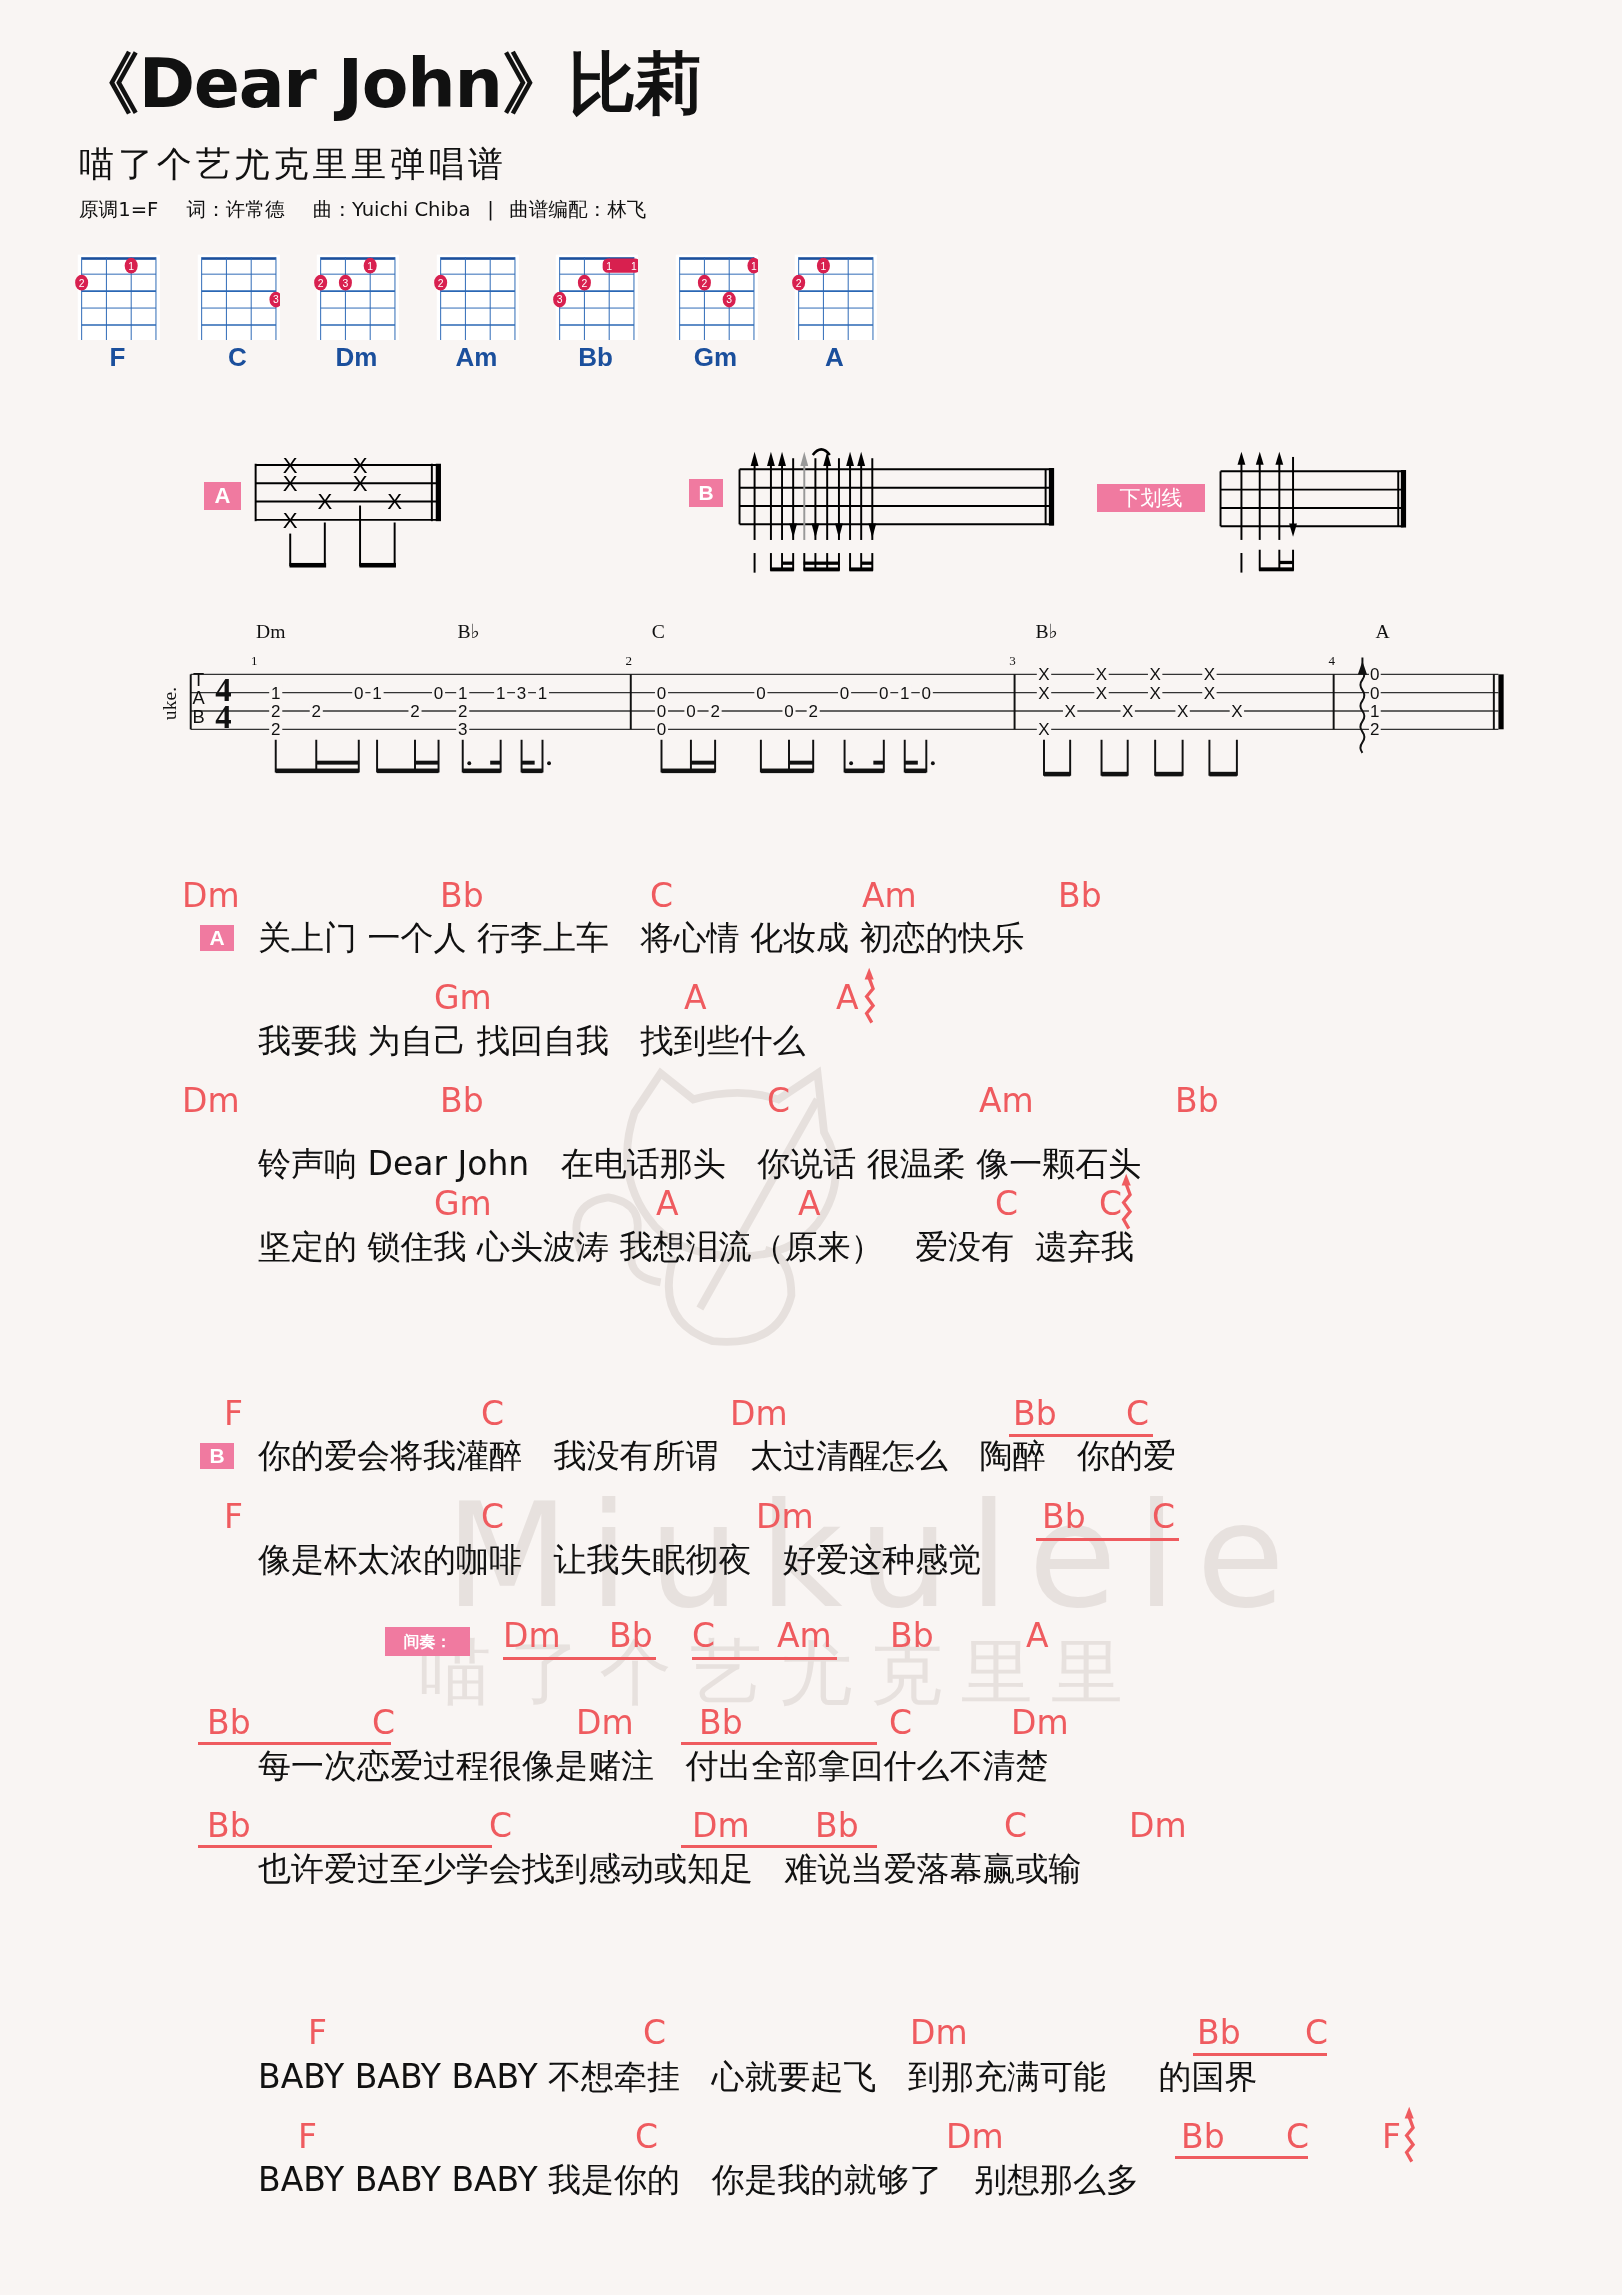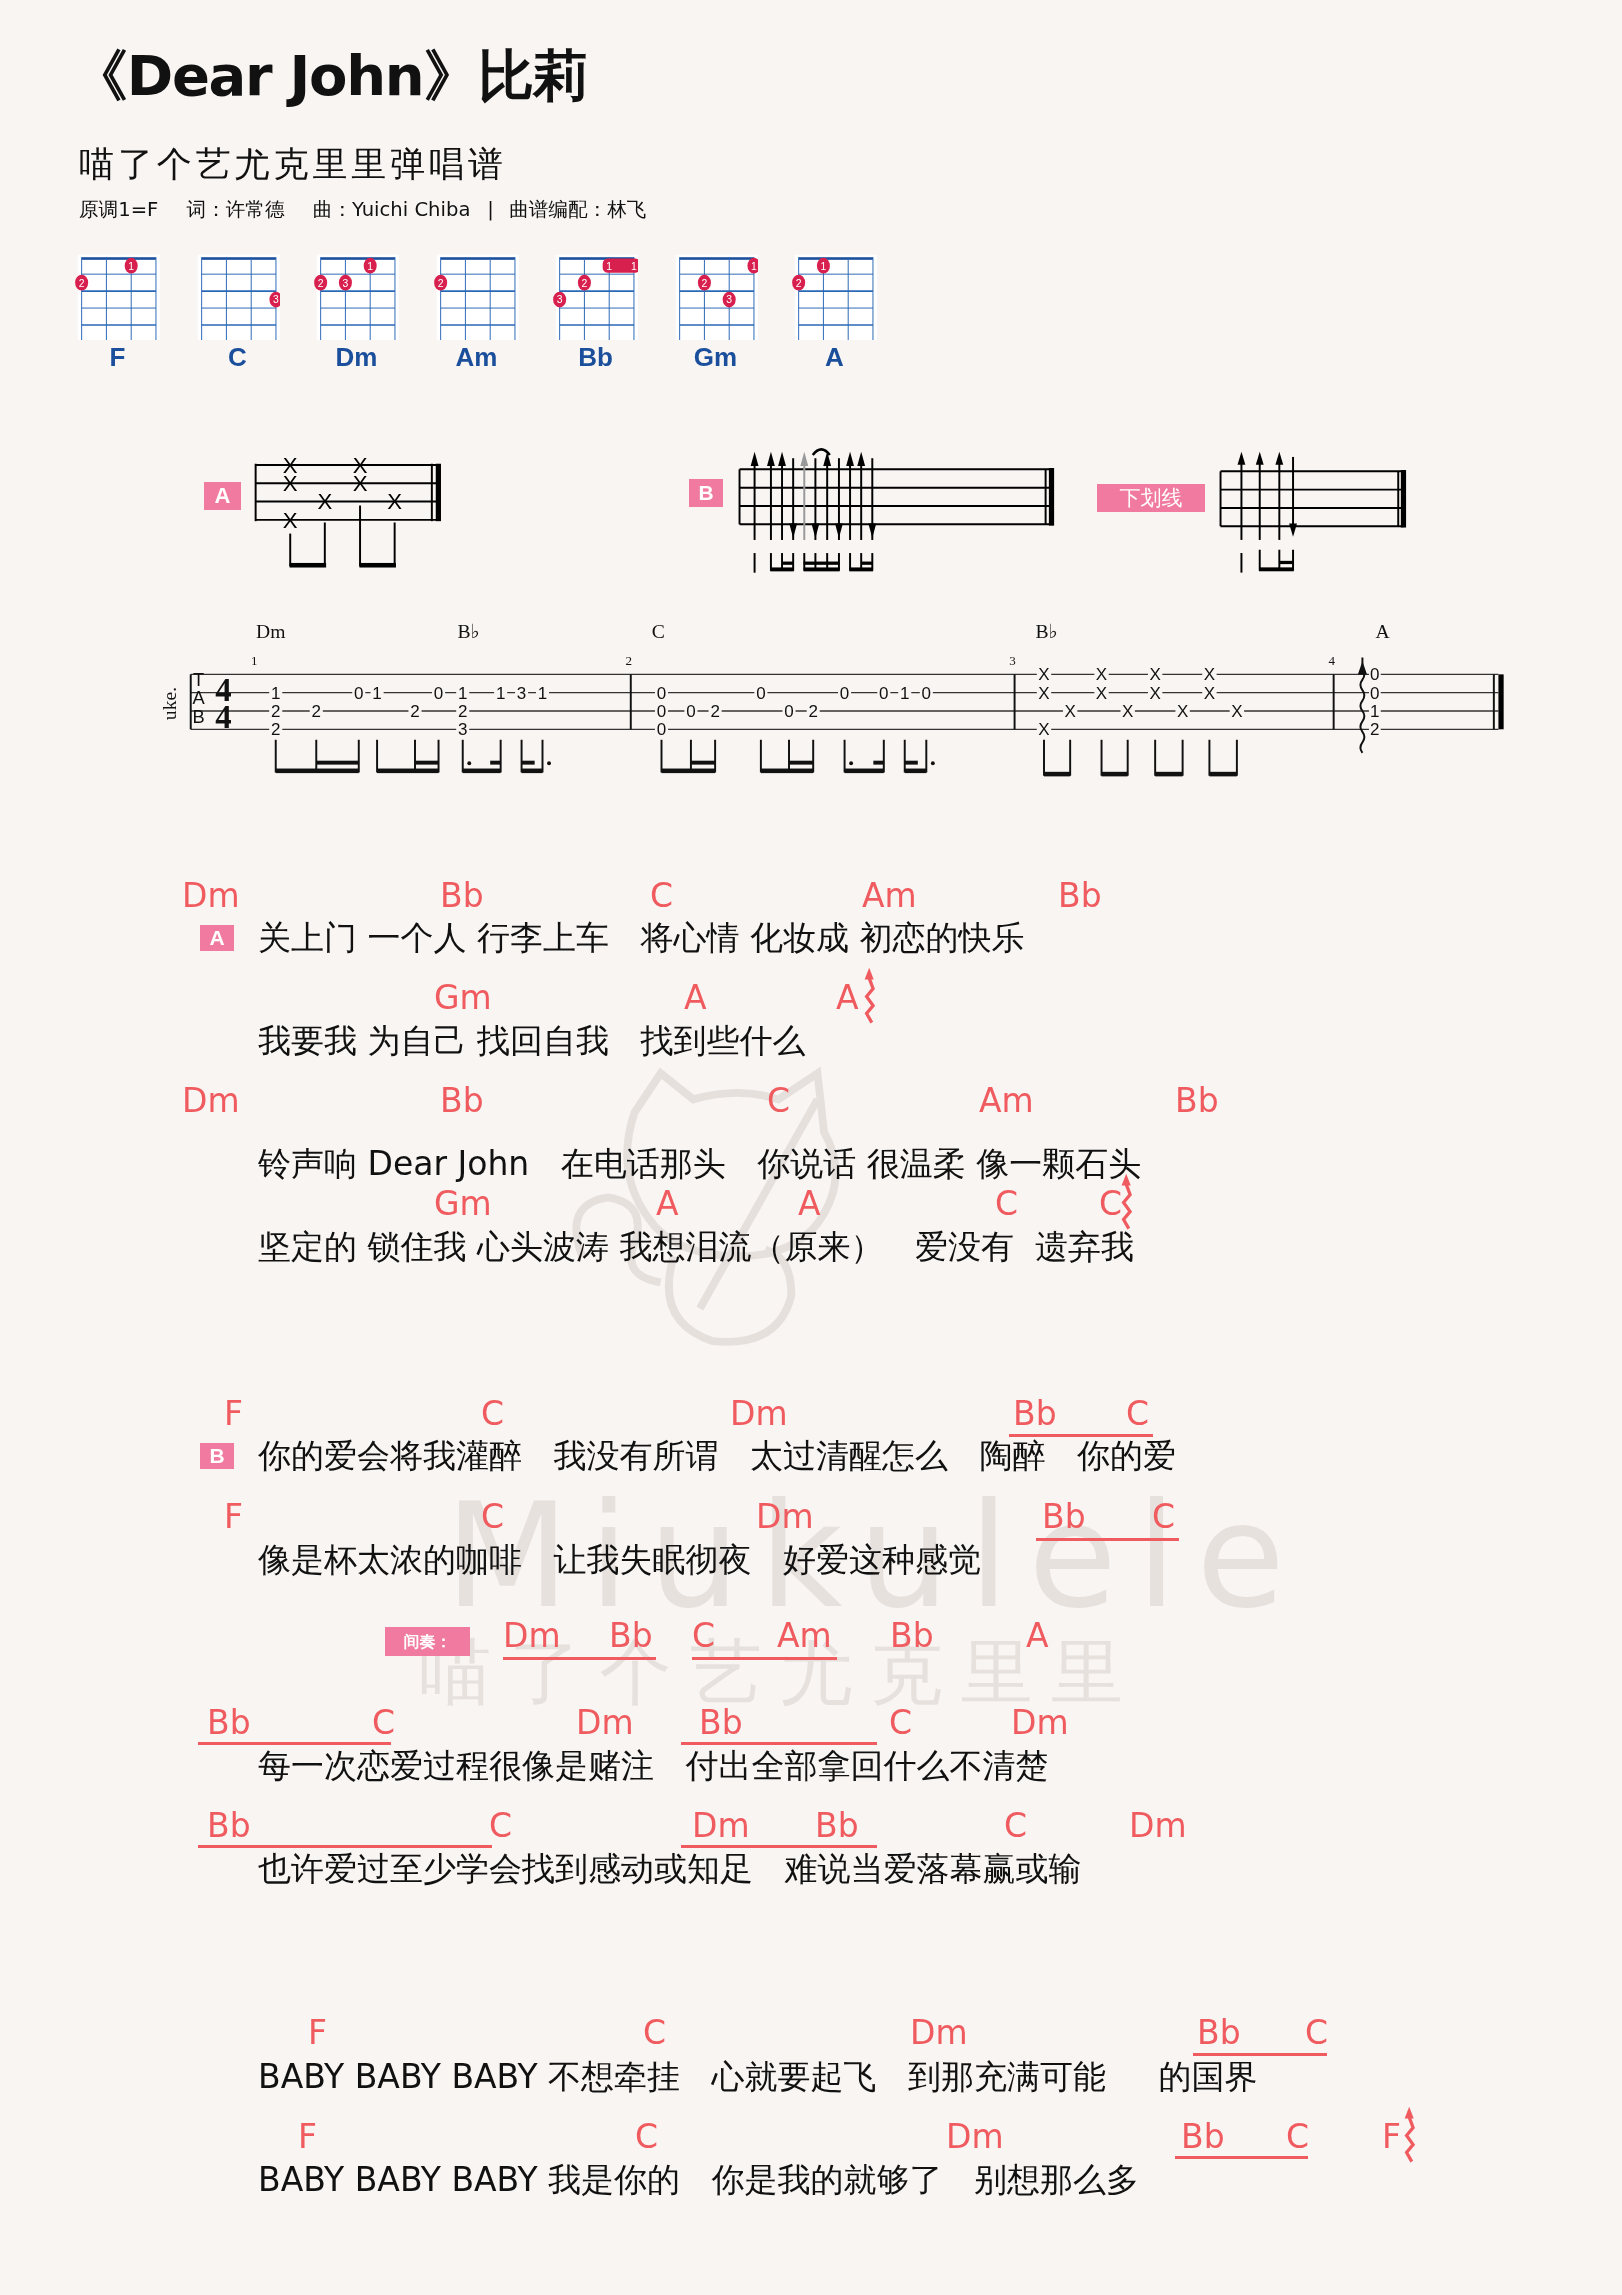--- a/index.html
+++ b/index.html
@@ -1,18 +1,18 @@
 <!DOCTYPE html>
 <html style="font-size:10.5px"><head>
 <meta charset="utf-8">
 <style>
   html,body{margin:0;padding:0;}
   body{width:1623px;height:2295px;background:#f9f5f3;position:relative;overflow:hidden;font-family:"DejaVu Sans","Liberation Sans",sans-serif;color:#111;}
   .abs{position:absolute;}
-  .title{left:72px;top:39px;font-size:56px;font-weight:bold;letter-spacing:-1.3px;white-space:nowrap;}
+  .title{left:72px;top:39px;font-size:68px;font-weight:bold;letter-spacing:-1.3px;white-space:nowrap;}
   .subtitle{left:79px;top:141px;font-size:35px;letter-spacing:3.9px;white-space:nowrap;}
   .credits{left:79px;top:196px;font-size:19.6px;white-space:nowrap;}
   .credits span{margin-right:22px;}
   .chordbox{position:absolute;top:252px;width:85px;}
   .chordbox svg{display:block;}
   .chordbox .cname{position:absolute;top:90px;width:85px;text-align:center;color:#1b4f9c;font-weight:bold;font-size:26px;font-family:"Liberation Sans",sans-serif;}
   .sec-tag{position:absolute;background:#f07aa0;color:#fff;font-weight:bold;font-family:"Liberation Sans",sans-serif;text-align:center;}
   .lyric-chord{position:absolute;color:#ef5b5f;font-size:33px;font-family:"DejaVu Sans",sans-serif;white-space:nowrap;}
   .lyric{position:absolute;font-size:33px;white-space:pre;font-family:"DejaVu Sans",sans-serif;}
   .uline{position:absolute;height:2.6px;background:#ef5b5f;}

